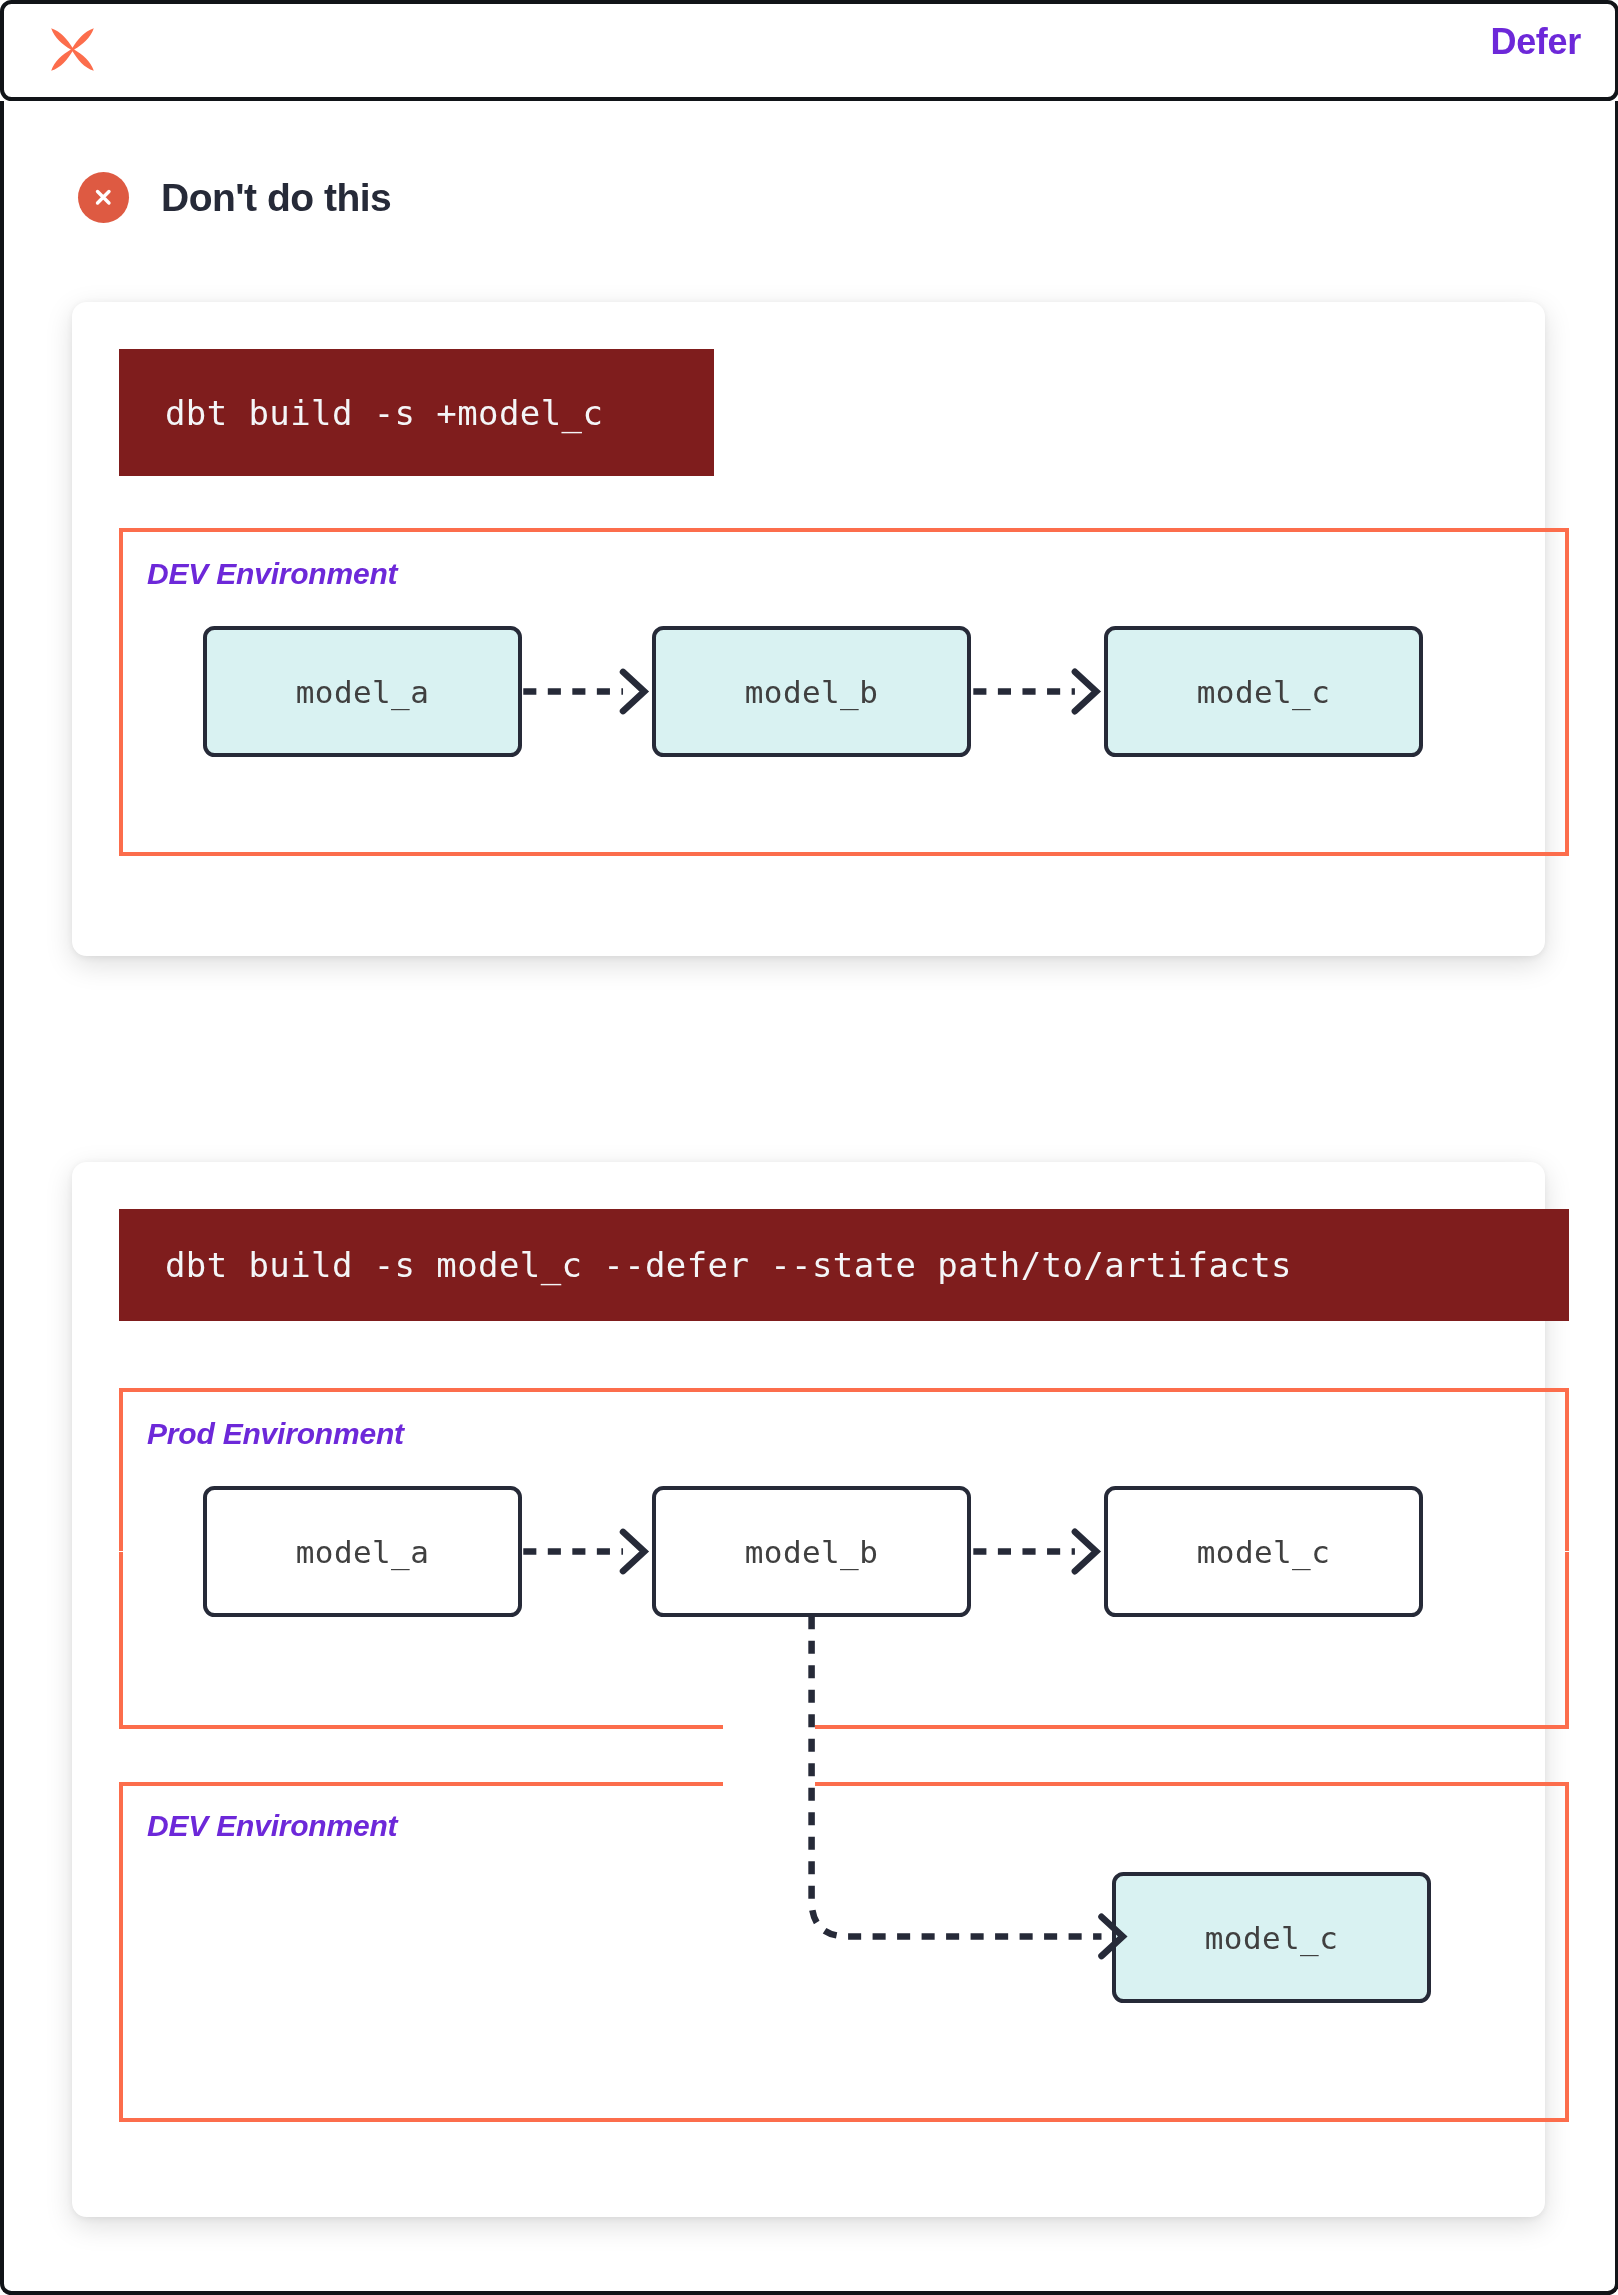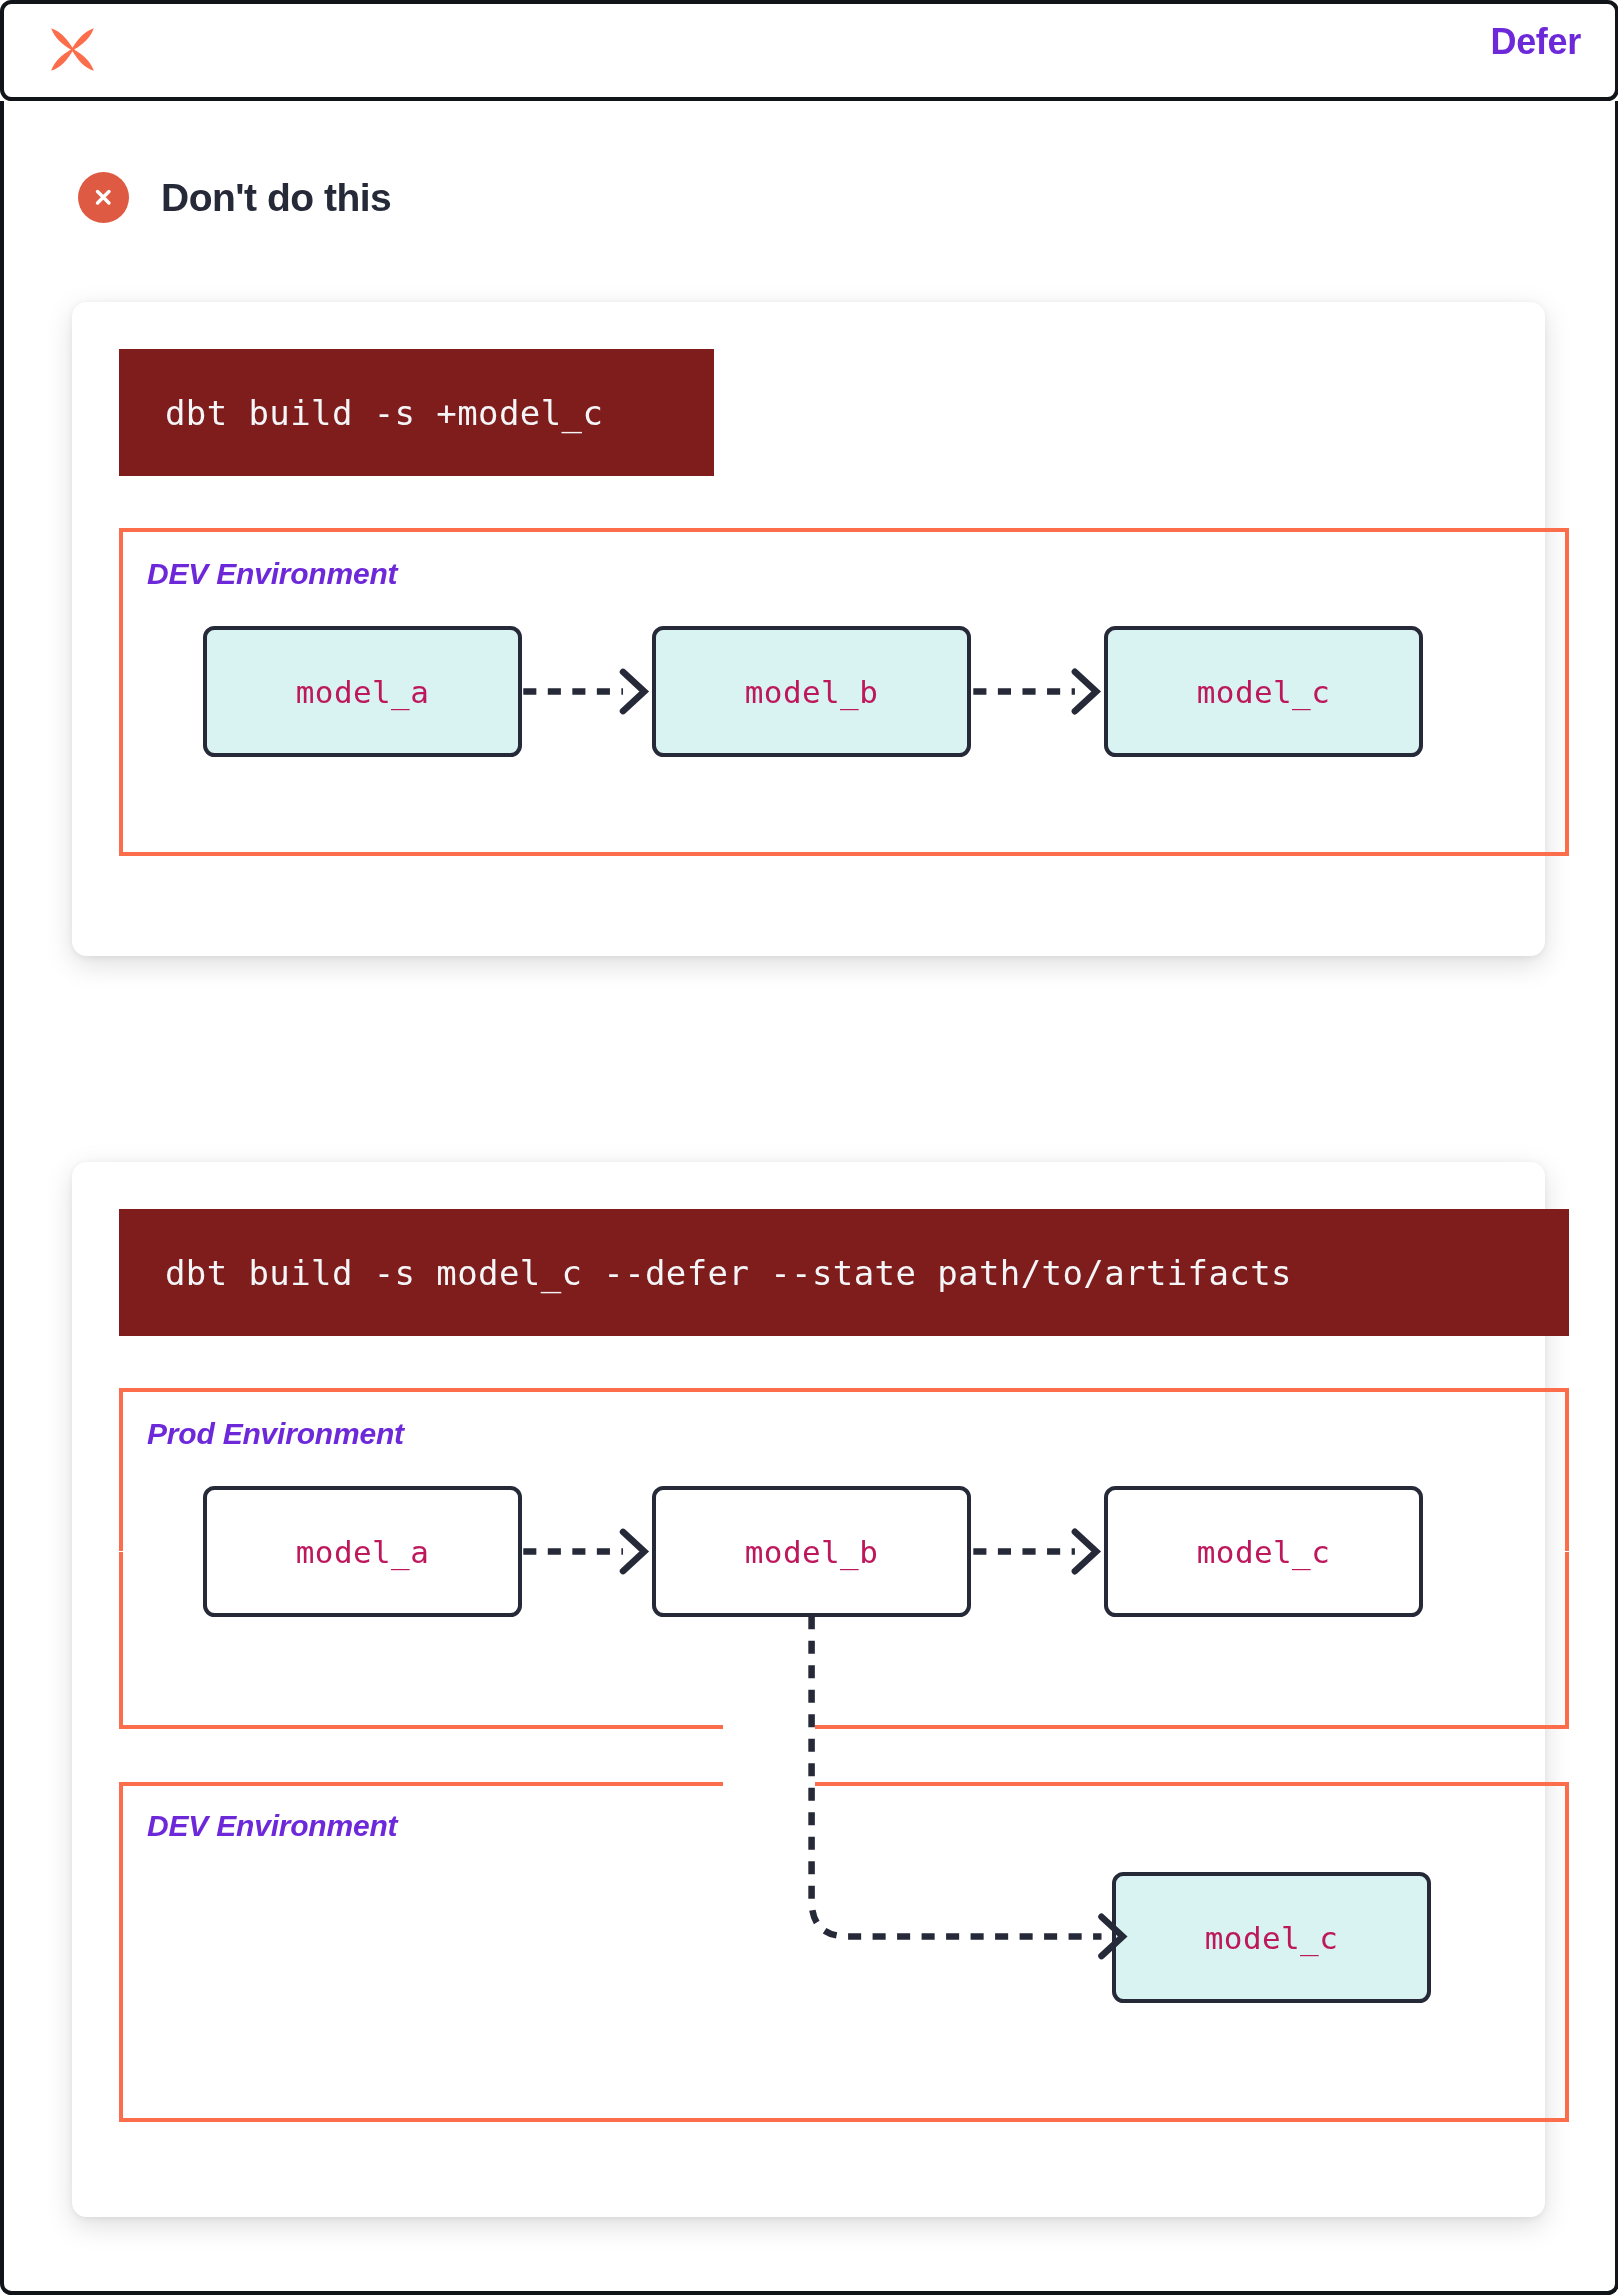--- a/index.html
+++ b/index.html
@@ -121,21 +121,21 @@
   
   .node {
     position: absolute;
     border: 4.1px solid #262A38;
     border-radius: 11.4px;
     display: flex;
     align-items: center;
     justify-content: center;
     font-family: "DejaVu Sans Mono", "Liberation Mono", monospace;
     font-size: 31px;
-    color: #be185d;
+    color: #404040;
     letter-spacing: 0.4px;
   }
   .node-teal  { background: #D9F2F2; }
   .node-white { background: #ffffff; }
 
   
   .conn { position: absolute; overflow: visible; }
 </style>
 </head>
 <body>
@@ -183,21 +183,21 @@
     </svg>
     <svg class="conn" style="left:898px; top:360px;" width="141" height="59" viewBox="0 0 172 72">
       <line x1="4" y1="36" x2="128" y2="36" stroke="#262A38" stroke-width="8" stroke-dasharray="16 14" stroke-linecap="butt"></line>
       <path d="M128 12 L154 36 L128 60" fill="none" stroke="#262A38" stroke-width="8" stroke-linecap="round" stroke-linejoin="miter"></path>
     </svg>
   </div>
 
 
   <div class="card" style="left:72px; top:1162px; width:1473px; height:1055px;">
 
-    <div class="code" style="left:47px; top:47px; width:1450px; height:127px;">dbt build -s model_c --defer --state path/to/artifacts</div>
+    <div class="code" style="left:47px; top:47px; width:1450px; height:112px;">dbt build -s model_c --defer --state path/to/artifacts</div>
 
     <div class="env" style="left:47px; top:226px; width:1450px; height:163px; border-bottom:none;"></div>
     <div class="env" style="left:47px; top:390px; width:1450px; height:177px; border-top:none;"></div>
     <div class="notch" style="left:651px; top:559px; width:92px; height:13px;"></div>
 
     <div class="env-label" style="left:75px; top:255px;">Prod Environment</div>
 
     <div class="node node-white" style="left:131px; top:324px; width:319px; height:131px;">model_a</div>
     <div class="node node-white" style="left:580px; top:324px; width:319px; height:131px;">model_b</div>
     <div class="node node-white" style="left:1032px; top:324px; width:319px; height:131px;">model_c</div>

